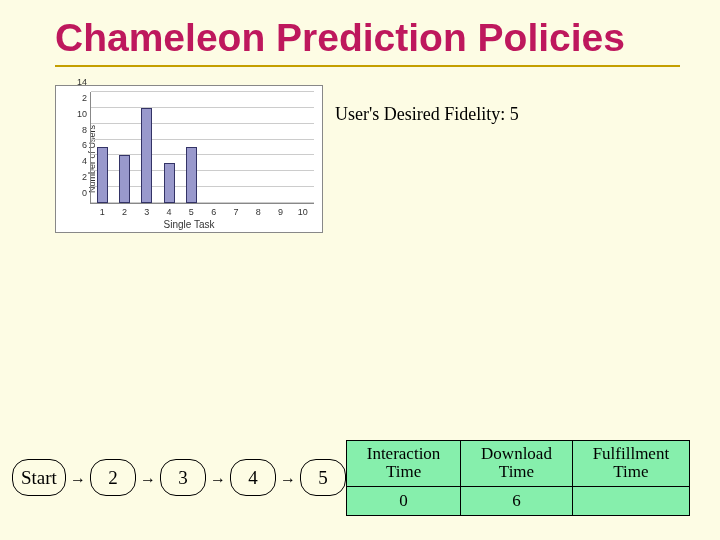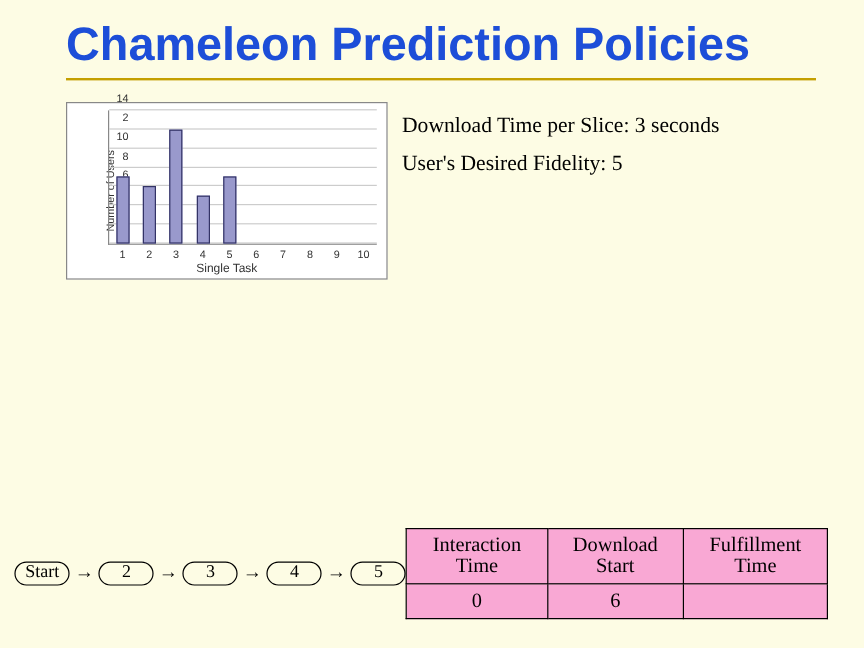--- a/index.html
+++ b/index.html
@@ -11,21 +11,21 @@
     color: #000;
     overflow: hidden;
     position: relative;
   }
   .slide {
     padding: 18px 40px 0 55px;
   }
   .title {
     font-family: Arial, Helvetica, sans-serif;
     font-weight: bold;
-    color: #1d4ed8;
+    color: #be185d;
     font-size: 39px;
     line-height: 1.05;
     margin-bottom: 6px;
   }
   .title-underline {
     border-bottom: 2px solid #c49f00;
     margin-bottom: 18px;
   }
   .bullets {
     list-style: none;
@@ -85,21 +85,20 @@
     border-top: 1px solid #ccc;
     height: 0;
   }
   .chart-ytick {
     position: absolute;
     left: -18px;
     width: 14px;
     text-align: right;
     font-size: 9px;
     transform: translateY(-50%);
-    margin-left: 20px;
   }
   .chart-bar {
     position: absolute;
     bottom: 0;
     width: 11px;
     background: #9999cc;
     border: 1px solid #333366;
   }
   .chart-xtick {
     position: absolute;
@@ -130,45 +129,45 @@
     align-items: center;
     padding: 0 30px 0 12px;
   }
   .flow {
     display: flex;
     align-items: center;
     gap: 4px;
   }
   .flow-node {
     min-width: 46px;
-    height: 20px;
+    height: 37px;
     border: 1px solid #000;
     border-radius: 16px;
     display: flex;
     align-items: center;
     justify-content: center;
-    font-size: 15px;
+    font-size: 19px;
     background: #fdfce4;
     padding: 0 8px;
   }
   .flow-arrow {
     font-size: 16px;
     line-height: 1;
   }
   .tbl {
     border-collapse: collapse;
     margin-left: auto;
     font-size: 17px;
   }
   .tbl th, .tbl td {
     border: 1px solid #000;
     padding: 4px 14px;
     text-align: center;
     font-weight: normal;
-    background: #f9a8d4;
+    background: #86efac;
   }
   .tbl th { line-height: 1.1; }
 </style>
 </head>
 <body>
 
 <div class="slide">
   <h1 class="title">Chameleon Prediction Policies</h1>
   <div class="title-underline"></div>
 
@@ -208,21 +207,20 @@
           <div class="chart-xtick" style="left: 122.65px;">6</div>
           <div class="chart-xtick" style="left: 144.95px;">7</div>
           <div class="chart-xtick" style="left: 167.25px;">8</div>
           <div class="chart-xtick" style="left: 189.55px;">9</div>
           <div class="chart-xtick" style="left: 211.85px;">10</div>
         </div>
       <div class="chart-xlabel">Single Task</div>
     </div>
 
     <div class="info-text">
-      <div>Download Time per Slice: 3 seconds</div>
       <div class="gap">User's Desired Fidelity: 5</div>
     </div>
   </div>
 </div>
 
 <div class="bottom-row">
   <div class="flow" id="flow">
       <div class="flow-node">Start</div>
       <span class="flow-arrow">→</span>
       <div class="flow-node">2</div>
@@ -231,21 +229,21 @@
       <span class="flow-arrow">→</span>
       <div class="flow-node">4</div>
       <span class="flow-arrow">→</span>
       <div class="flow-node">5</div>
     </div>
 
   <table class="tbl">
     <tbody>
         <tr>
       <th><span>Interaction Time</span></th>
-      <th><span>Download Start</span></th>
+      <th><span>Download Time</span></th>
       <th><span>Fulfillment Time</span></th>
     </tr>
     <tr>
       <td>0</td>
       <td>6</td>
       <td></td>
     </tr>
   </tbody>
     </table>
 </div>

